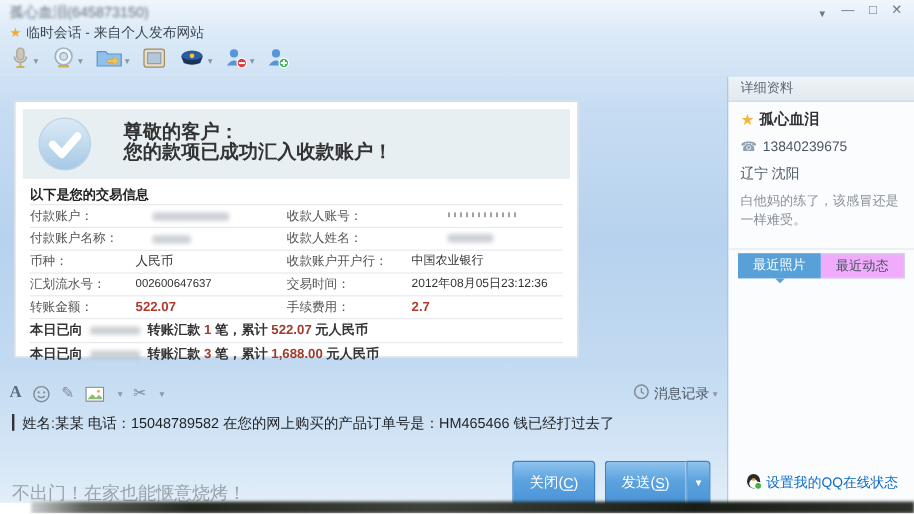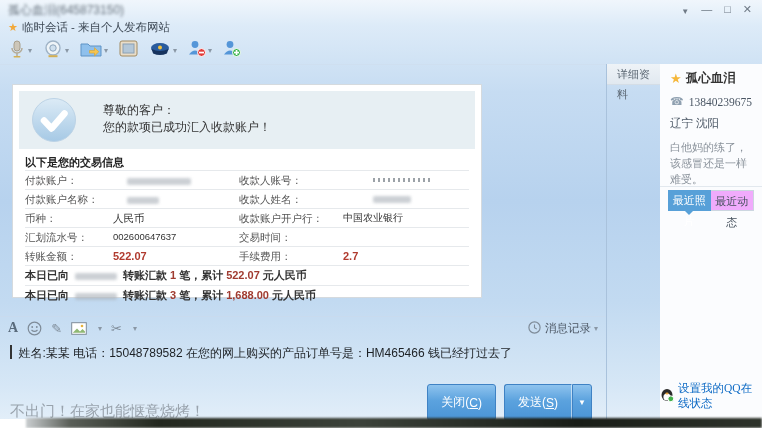--- a/index.html
+++ b/index.html
@@ -17,27 +17,27 @@
   .wc-menu{font-size:8px;padding-top:3px;}
   .sessionbar{position:absolute;left:8px;top:19px;height:16px;display:flex;align-items:center;font-size:11.5px;color:#3d4854;}
   .sessionbar .star{color:#f2a93b;font-size:11px;margin-right:4px;}
   
   .toolbar{position:absolute;left:0;top:37px;right:156px;height:27px;display:flex;align-items:center;padding-left:6px;border-bottom:1px solid #cfdff0;}
   .tool{display:flex;align-items:center;margin-right:7px;padding:1px 2px;border-radius:2px;}
   .tool .caret{font-size:8px;color:#8a97a5;margin-left:2px;}
   
   .main{position:absolute;left:0;top:64px;width:762px;height:355px;display:flex;}
   .chat-col{width:606px;position:relative;}
-  .sidebar{width:155px;border-left:1px solid #a9c2dc;display:flex;flex-direction:row;font-family:Liberation Serif, serif;}
+  .sidebar{width:155px;border-left:1px solid #a9c2dc;display:flex;flex-direction:column;}
   
   .msg-area{position:absolute;left:0;top:0;right:0;height:252px;}
   .receipt{position:absolute;left:12px;top:20px;width:470px;height:214px;background:#fff;border:1px solid #d5dade;box-sizing:border-box;}
   .r-head{margin:6px;height:58px;background:#e7eff3;position:relative;}
   .r-check{position:absolute;left:12px;top:6px;}
-  .r-head-text{position:absolute;left:84px;top:11px;font-size:12px;font-weight:normal;color:#333;line-height:17px;}
+  .r-head-text{position:absolute;left:84px;top:11px;font-size:16px;font-weight:bold;color:#333;line-height:17px;}
   .r-section{margin:3px 12px 0;height:15px;font-size:11px;font-weight:bold;color:#222;}
   .r-table{margin:0 12px;}
   .r-row{display:flex;height:18px;line-height:18px;border-top:1px solid #e6e9ec;font-size:10.5px;}
   .c-ll{width:88px;color:#555;}
   .c-lv{width:126px;color:#333;}
   .c-rl{width:104px;color:#555;}
   .c-rv{flex:1;color:#333;font-size:10px;white-space:nowrap;}
   .red{color:#b03a2e;font-weight:bold;font-size:11px;}
   .redbar{display:inline-block;height:7px;border-radius:2px;background:#aab1b9;filter:blur(1.6px);opacity:.6;vertical-align:middle;}
   .dotbar{display:inline-block;height:4px;background:repeating-linear-gradient(90deg,#848b93 0 2px,transparent 2px 5px);filter:blur(.6px);opacity:.8;vertical-align:middle;}
@@ -204,20 +204,21 @@
               <div class="r-row">
                 <span class="c-ll">币种：</span>
                 <span class="c-lv">人民币</span>
                 <span class="c-rl">收款账户开户行：</span>
                 <span class="c-rv">中国农业银行</span>
               </div>
               <div class="r-row">
                 <span class="c-ll">汇划流水号：</span>
                 <span class="c-lv" style="font-size:9.5px;">002600647637</span>
                 <span class="c-rl">交易时间：</span>
+                <span class="c-rv">2012年08月05日23:12:36</span>
               </div>
               <div class="r-row">
                 <span class="c-ll">转账金额：</span>
                 <span class="c-lv red">522.07</span>
                 <span class="c-rl">手续费用：</span>
                 <span class="c-rv red">2.7</span>
               </div>
             </div>
             <div class="r-sums">
               <div class="r-sum">

